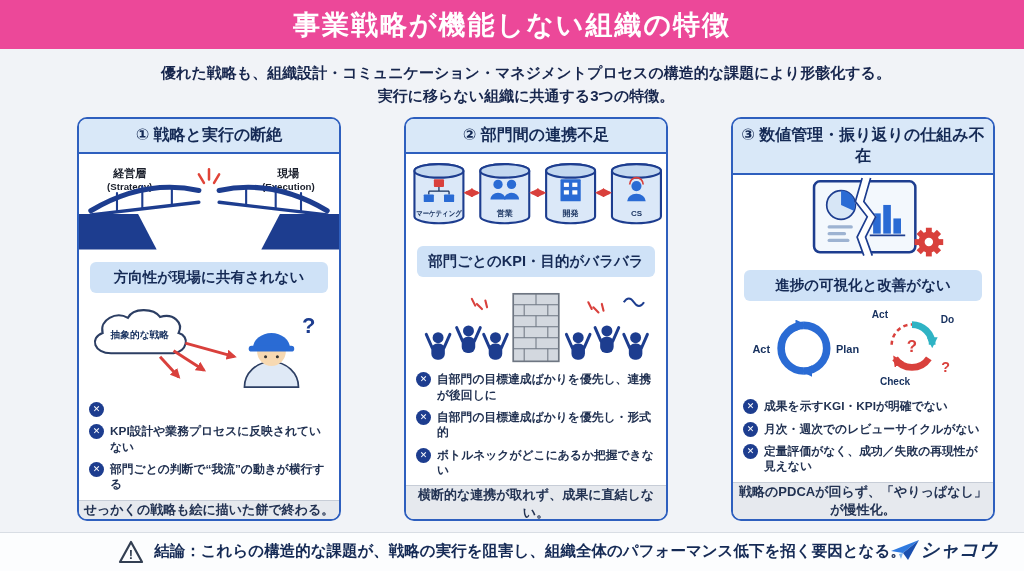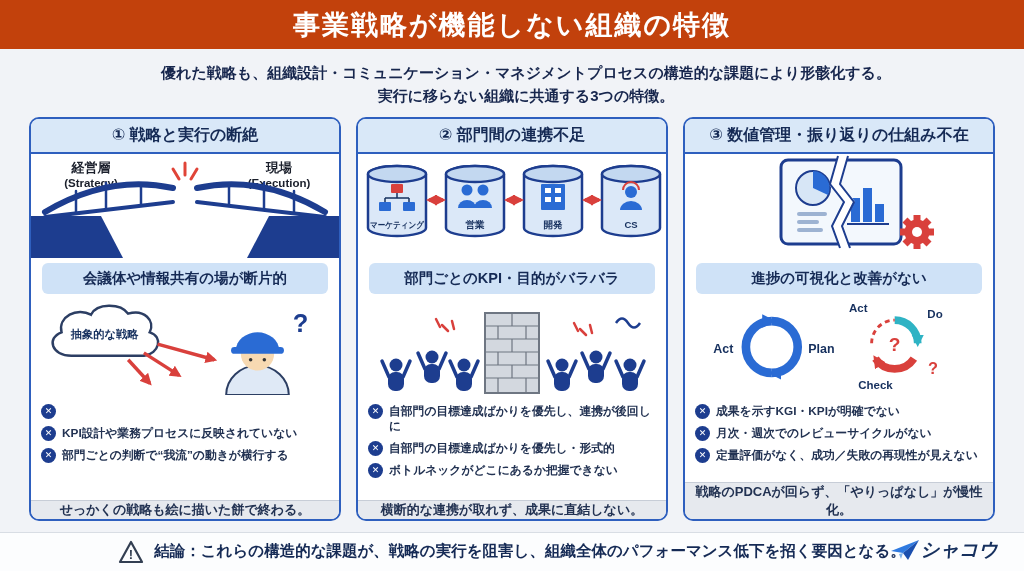--- a/index.html
+++ b/index.html
@@ -1,23 +1,23 @@
 <!DOCTYPE html>
 <html><head>
 <meta charset="utf-8">
 <style>
   * { margin:0; padding:0; box-sizing:border-box; }
   html,body { width:1024px; height:571px; }
   body { font-family:"Liberation Sans","DejaVu Sans",sans-serif; background:#eef1f5; color:#1c2b4a; overflow:hidden; }
   .page { position:relative; width:1024px; height:571px; background:#f1f3f7; display:flex; flex-direction:column; }
-  .topbar { height:49px; background:#c2410c; display:flex; align-items:center; justify-content:center; flex:0 0 auto; }
+  .topbar { height:49px; background:#ec4899; display:flex; align-items:center; justify-content:center; flex:0 0 auto; }
   .topbar h1 { color:#ffffff; font-size:27px; font-weight:bold; letter-spacing:2px; }
   .intro { text-align:center; padding:12px 0 9px; font-weight:bold; color:#17264d; font-size:15px; line-height:1.55; flex:0 0 auto;margin-left:28px; }
   .cards { display:flex; gap:15px; padding:0 29px; height:404px; flex:0 0 auto; }
-  .card { flex:1; background:#ffffff; border:2px solid #2e5fbe; border-radius:10px; display:flex; flex-direction:column; overflow:hidden; }
+  .card { flex:1; background:#ffffff; border:2px solid #2e5fbe; border-radius:10px; display:flex; flex-direction:column; overflow:hidden;margin-left:48px; }
   .card-head { background:#d9e8f8; border-bottom:2px solid #2e5fbe; text-align:center; font-weight:bold; color:#152a55; font-size:16px; padding:6px 2px; }
   .illus { position:relative; }
   .illus svg { display:block; width:100%; height:100%; }
   .illus-1 { height:104px;text-align:center; }
   .illus-2 { height:96px; }
   .highlight { margin:5px 11px; background:#cfe2f7; border-radius:6px; text-align:center; font-weight:bold; color:#152a55; font-size:14.5px; padding:6px 2px; }
   .bullets { list-style:none; padding:2px 10px 0 10px; flex:1; }
   .bullets li { display:flex; align-items:flex-start; gap:6px; font-size:11.8px; font-weight:bold; color:#223252; margin:7px 0; line-height:1.3; }
   .xicon { flex:0 0 15px; width:15px; height:15px; border-radius:50%; background:#1d3d8f; color:#fff; font-size:9px; line-height:15px; text-align:center; font-weight:bold; }
   .card-foot { background:#e6e9ee; border-top:1px solid #c7cdd7; text-align:center; font-weight:bold; color:#223252; font-size:13px; padding:0 3px; }
@@ -66,21 +66,21 @@
             <path d="M294,58 Q230,20 166,34" stroke-width="6"></path>
             <path d="M294,63 L166,48" stroke-width="4"></path>
             <path d="M263,37 L263,59 M233,29 L233,55 M198,30 L198,51" stroke-width="2.5"></path>
           </g>
           <g stroke="#e04438" stroke-width="3" stroke-linecap="round">
             <path d="M154,9 L154,21 M142,15 L148,25 M166,15 L160,25"></path>
           </g>
         </svg>
       </div>
 
-      <div class="highlight">会議体や情報共有の場が断片的</div>
+      <div class="highlight">方向性が現場に共有されない</div>
 
       <div class="illus illus-2">
         <svg viewBox="0 0 308 98">
           <defs>
             <marker id="m-red1" markerUnits="userSpaceOnUse" markerWidth="12" markerHeight="12" refX="9" refY="6" orient="auto">
               <path d="M0,0 L12,6 L0,12 Z" fill="#d9403c"></path>
             </marker>
           </defs>
           <path d="M38,58 C18,58 12,40 28,34 C24,18 44,8 58,16 C64,4 88,4 96,15 C112,10 124,22 118,34 C132,38 128,56 112,58 Z" fill="#ffffff" stroke="#2c3e63" stroke-width="2.5"></path>
           <text x="72" y="40" font-size="11.5" text-anchor="middle" class="svg-label">抽象的な戦略</text>

